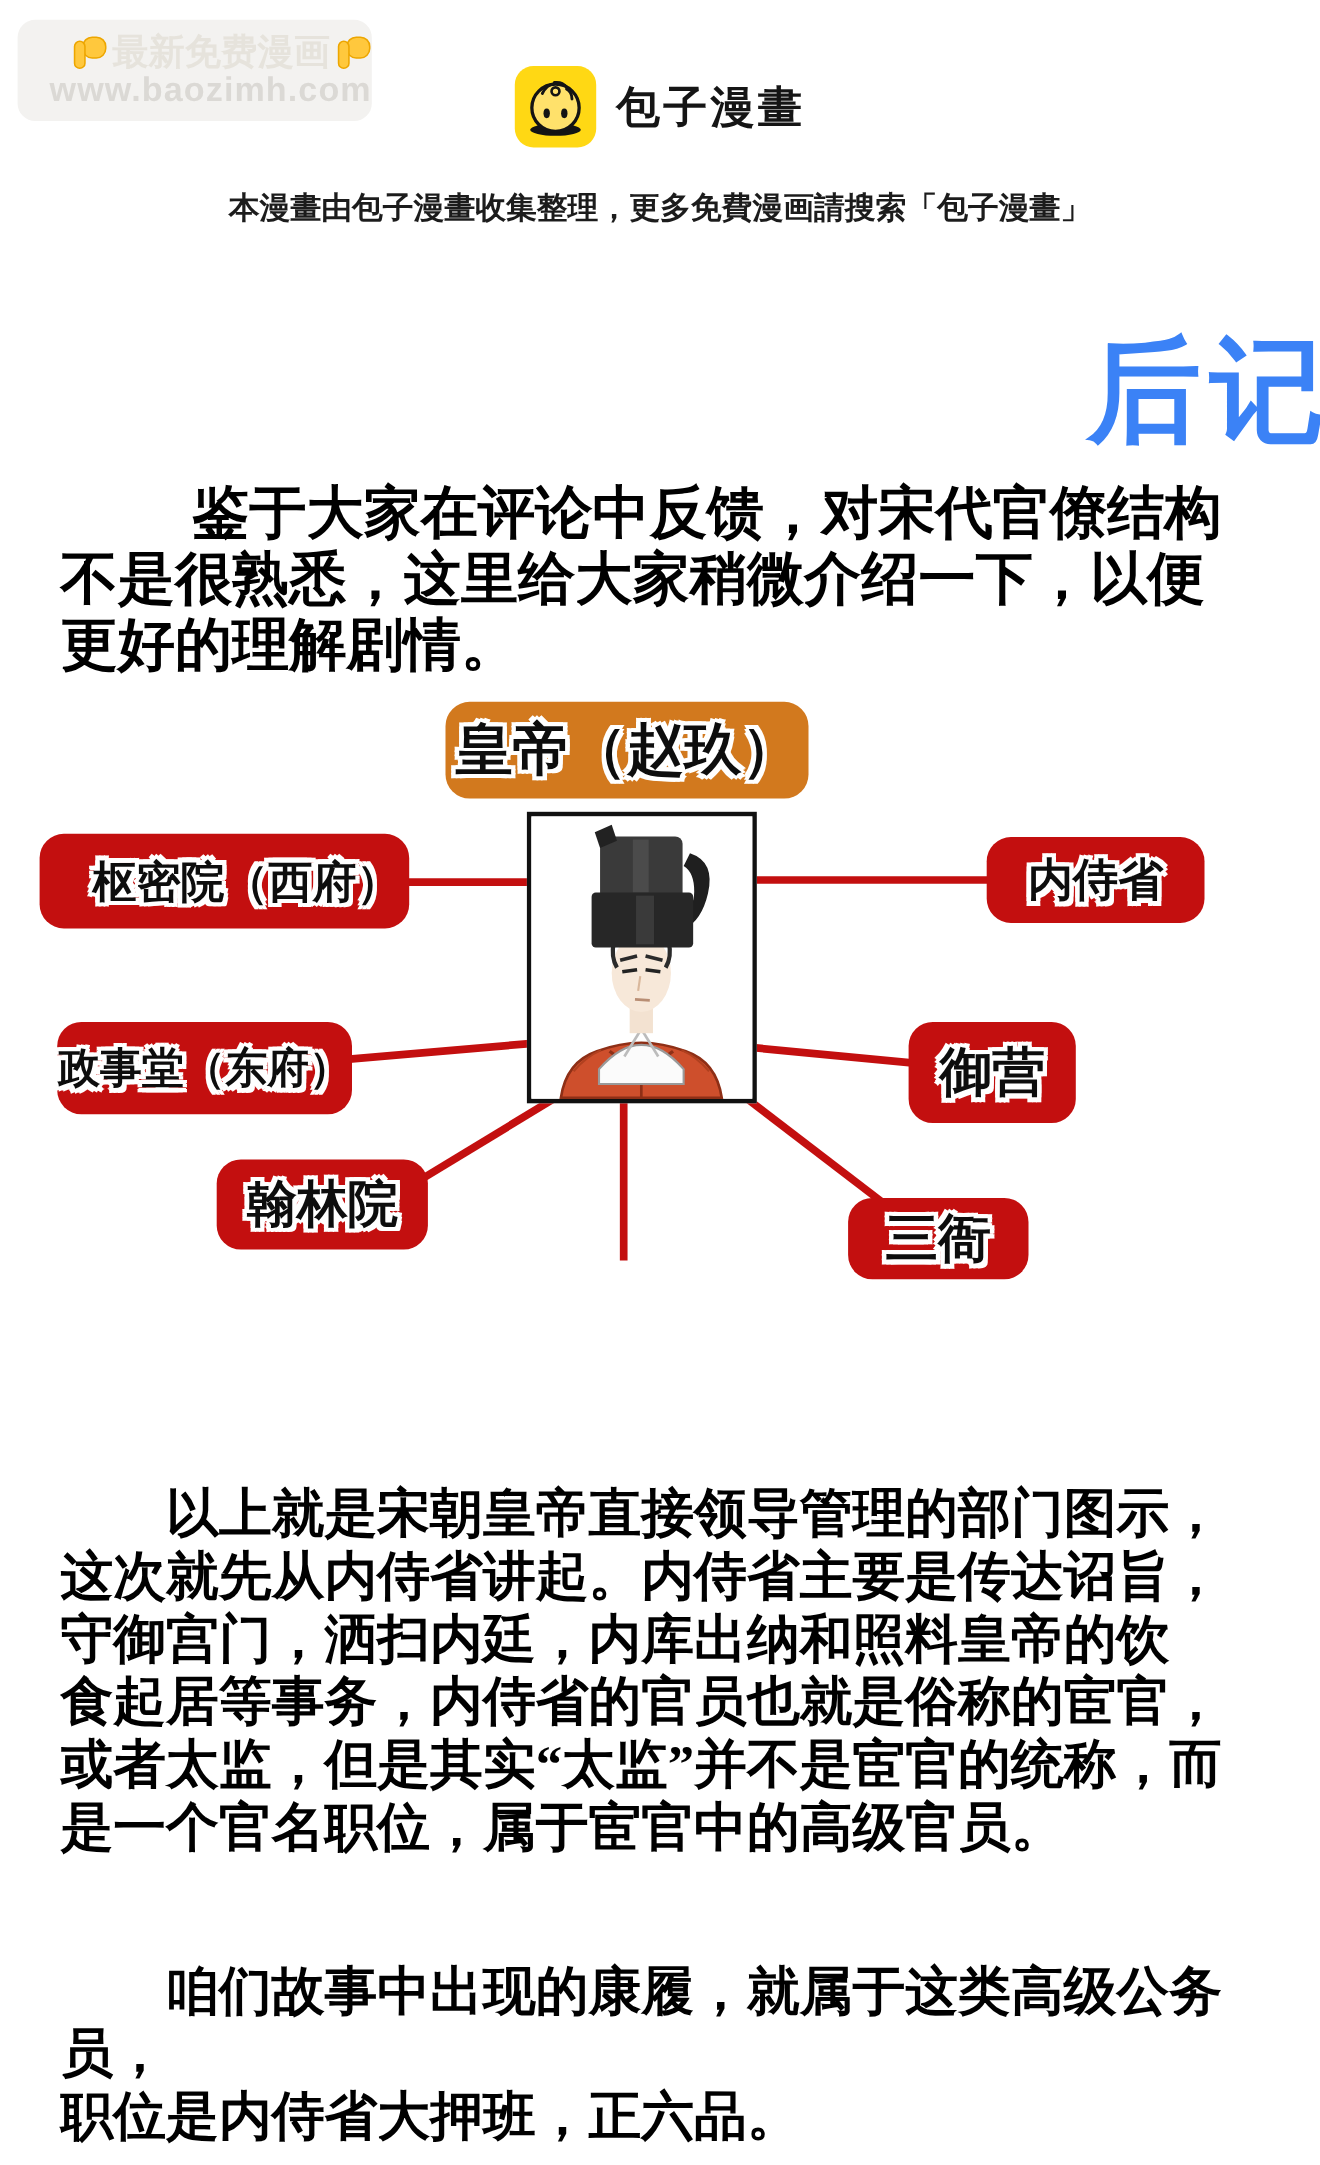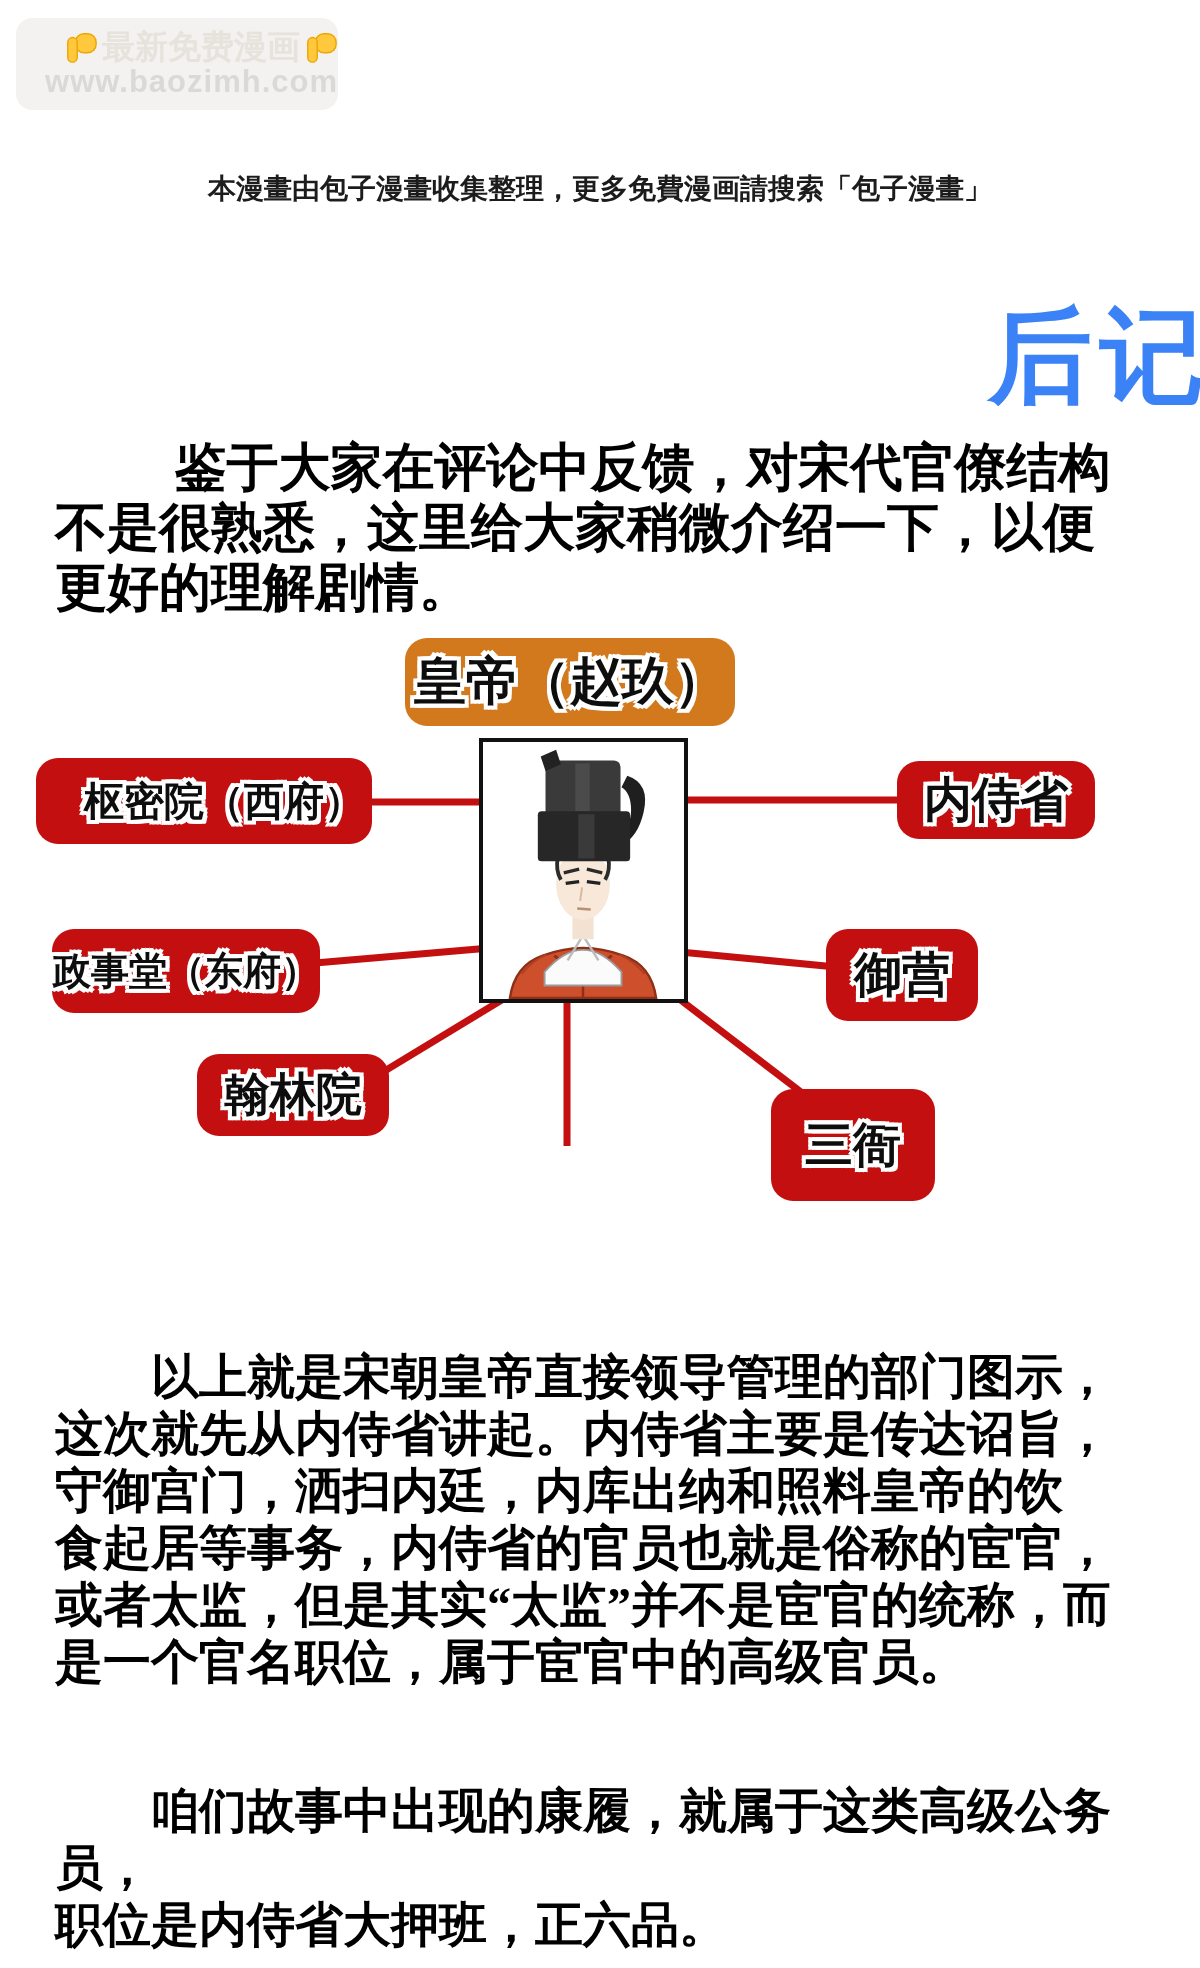--- a/index.html
+++ b/index.html
@@ -62,20 +62,35 @@
       </svg>
       <span>最新免费漫画</span>
       <svg width="34" height="34" viewBox="0 0 36 36">
         <rect x="12" y="4" width="22" height="20" rx="9" fill="#FFC83D" stroke="#EDA600" stroke-width="1.5"></rect>
         <rect x="4" y="8" width="10" height="26" rx="5" fill="#FFC83D" stroke="#EDA600" stroke-width="1.5"></rect>
       </svg>
     </div>
     <div class="wm-line2">www.baozimh.com</div>
   </div>
 
+  <div class="logo-row">
+    <div class="logo-icon">
+      <svg width="74" height="74" viewBox="0 0 74 74">
+        <ellipse cx="37" cy="58" rx="23" ry="5.5" fill="#141414"></ellipse>
+        <circle cx="37" cy="38" r="21.5" fill="#FFE16B" stroke="#141414" stroke-width="3"></circle>
+        <path d="M25,25 q4,-8 11,-9" fill="none" stroke="#141414" stroke-width="2.6" stroke-linecap="round"></path>
+        <path d="M36,15 q7,-1 11,4" fill="none" stroke="#141414" stroke-width="2.6" stroke-linecap="round"></path>
+        <path d="M47,21 q5,3 5,9" fill="none" stroke="#141414" stroke-width="2.6" stroke-linecap="round"></path>
+        <circle cx="37" cy="23" r="3.6" fill="none" stroke="#141414" stroke-width="2.4"></circle>
+        <ellipse cx="29" cy="43" rx="2.9" ry="4.4" fill="#141414"></ellipse>
+        <ellipse cx="45" cy="43" rx="2.9" ry="4.4" fill="#141414"></ellipse>
+      </svg>
+    </div>
+    <div class="brand">包子漫畫</div>
+  </div>
 
   <div class="notice">本漫畫由包子漫畫收集整理，更多免費漫画請搜索「包子漫畫」</div>
 
   <div class="title">后记</div>
 
   <div class="para intro">鉴于大家在评论中反馈，对宋代官僚结构
 不是很熟悉，这里给大家稍微介绍一下，以便
 更好的理解剧情。</div>
 
   <div class="diagram">
@@ -122,25 +137,25 @@
         <path d="M150,34 q24,8 17,38 q-6,26 -23,34 l-5,-10 q15,-9 15,-26 q0,-18 -10,-24 z" fill="#1f1f1f"></path>
         <path d="M72,18 h64 a7,7 0 0 1 7,7 v49 h-78 v-49 a7,7 0 0 1 7,-7 z" fill="#3a3a3a"></path>
         <rect x="96" y="21" width="15" height="50" fill="#5a5a5a" opacity="0.55"></rect>
         <polygon points="60,14 76,7 81,22 65,29" fill="#222"></polygon>
         <rect x="57" y="71" width="96" height="52" rx="4" fill="#272727"></rect>
         <rect x="99" y="74" width="17" height="46" fill="#4d4d4d" opacity="0.5"></rect>
       </svg>
     </div>
 
     <div class="node outlined" style="left:36px;top:128px;width:296px;height:86px;font-size:40px;padding-left:40px;">枢密院（西府）</div>
-    <div class="node outlined" style="left:897px;top:131px;width:198px;height:78px;font-size:48px;">内侍省</div>
+    <div class="node outlined" style="left:897px;top:131px;width:198px;height:78px;font-size:41px;">内侍省</div>
     <div class="node outlined" style="left:52px;top:299px;width:268px;height:84px;font-size:38px;">政事堂（东府）</div>
     <div class="node outlined" style="left:826px;top:299px;width:152px;height:92px;font-size:48px;">御营</div>
     <div class="node outlined" style="left:197px;top:424px;width:192px;height:82px;font-size:46px;">翰林院</div>
-    <div class="node outlined" style="left:771px;top:459px;width:164px;height:112px;font-size:48px;">三衙</div>
+    <div class="node outlined" style="left:771px;top:459px;width:164px;height:74px;font-size:48px;">三衙</div>
   </div>
 
   <div class="para body-para">以上就是宋朝皇帝直接领导管理的部门图示，
 这次就先从内侍省讲起。内侍省主要是传达诏旨，
 守御宫门，洒扫内廷，内库出纳和照料皇帝的饮
 食起居等事务，内侍省的官员也就是俗称的宦官，
 或者太监，但是其实“太监”并不是宦官的统称，而
 是一个官名职位，属于宦官中的高级官员。</div>
 
   <div class="para closing-para">咱们故事中出现的康履，就属于这类高级公务员，

